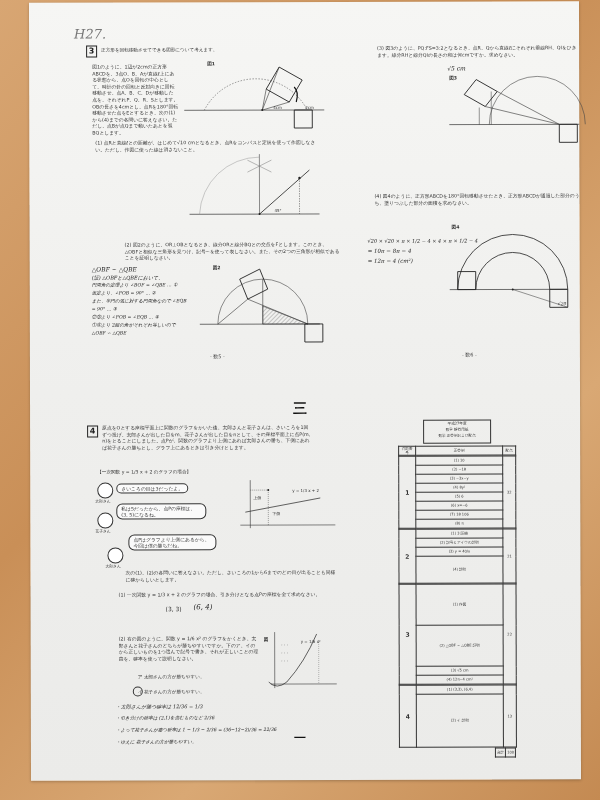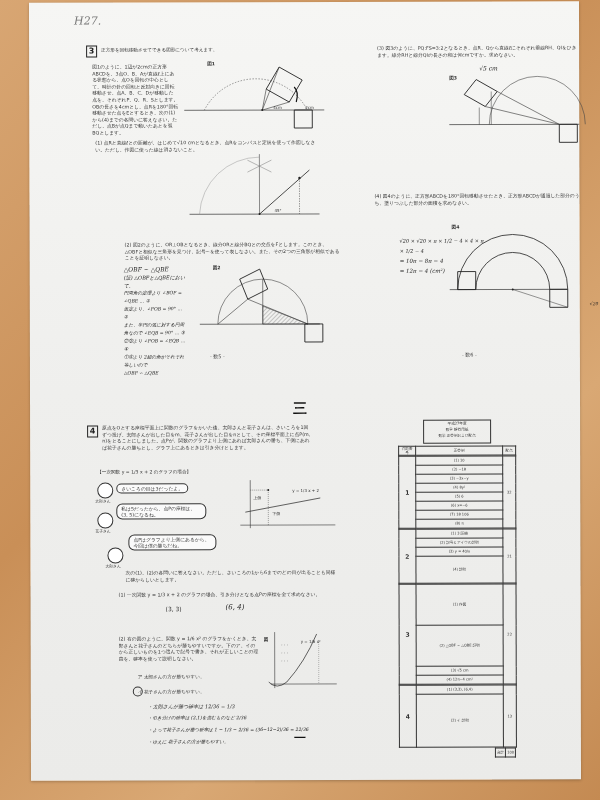--- a/index.html
+++ b/index.html
@@ -6,36 +6,36 @@
     body{width:600px;height:800px;position:relative;overflow:hidden;
       background:linear-gradient(135deg,#d8a673 0%,#c98f57 40%,#d9a874 70%,#c48a52 100%);
       font-family:"DejaVu Sans",sans-serif;}
     .paper{position:absolute;left:30px;top:2px;width:550px;height:778px;
       background:linear-gradient(180deg,#f6f6f4 0%,#efefed 50%,#ebebe9 100%);
       box-shadow:0 1px 3px rgba(0,0,0,.25);transform:rotate(-0.15deg);}
     .abs{position:absolute;}
     .hand{font-family:"DejaVu Serif",serif;font-style:italic;color:#444;}
     .tiny{font-size:4.6px;line-height:7px;color:#333;}
     .tiny2{font-size:4.8px;line-height:6.6px;color:#333;}
-    .hw{font-size:6px;line-height:9px;color:#222;font-style:italic;font-family:"DejaVu Serif",serif;margin-left:32px;}
+    .hw{font-size:6px;line-height:9px;color:#222;font-style:italic;font-family:"DejaVu Serif",serif;}
     .qnum{border:1px solid #222;font-size:8px;font-weight:bold;width:9px;height:10px;line-height:10px;text-align:center;color:#222;}
     .pageno{font-size:5px;color:#444;}
     .stamp{font-weight:bold;color:#111;}
     svg{position:absolute;overflow:visible;}
     table.ans{border-collapse:collapse;font-size:3.6px;color:#333;}
     table.ans td{border:0.8px solid #333;padding:0 1px;height:8px;text-align:center;}
     .bubble{border:1px solid #333;border-radius:6px;padding:1px 4px;font-size:4.8px;color:#333;background:#fafafa;}
     .face{width:14px;height:14px;border:1px solid #333;border-radius:50%;background:#fff;}
   </style>
 </head>
 <body>
 
 <div class="paper">
 
-  <div class="abs hand" style="left:45px;top:12px;font-size:11px;color:#777;">H27.</div>
+  <div class="abs hand" style="left:45px;top:24px;font-size:13px;color:#777;">H27.</div>
 
   <div class="abs qnum" style="left:57px;top:43px;">3</div>
   <div class="abs tiny" style="left:72px;top:44px;width:200px;">正方形を回転移動させてできる図形について考えます。</div>
   <div class="abs tiny" style="left:178px;top:58px;font-weight:bold;">図1</div>
   <div class="abs tiny2" style="left:63px;top:62px;width:86px;">図1のように、1辺が2cmの正方形ABCDを、3点O、B、Aが直線ℓ上にある状態から、点Oを回転の中心として、時計の針の回転と反対向きに回転移動させ、点A、B、C、Dが移動した点を、それぞれP、Q、R、Sとします。OBの長さを4cmとし、点Rを180°回転移動させた点をEとするとき、次の(1)から(4)までの各問いに答えなさい。ただし、点Bが点Qまで動いたあとを弧BQとします。</div>
 
   <svg style="left:155px;top:60px;" width="140" height="70">
     <line x1="0" y1="48" x2="140" y2="48" stroke="#333" stroke-width="0.7"></line>
     <path d="M20 48 A58 58 0 0 1 123 48" fill="none" stroke="#555" stroke-width="0.6" stroke-dasharray="1.5,1.5"></path>
     <polygon points="95,5 118,18 105,40 82,27" fill="none" stroke="#222" stroke-width="0.9"></polygon>

